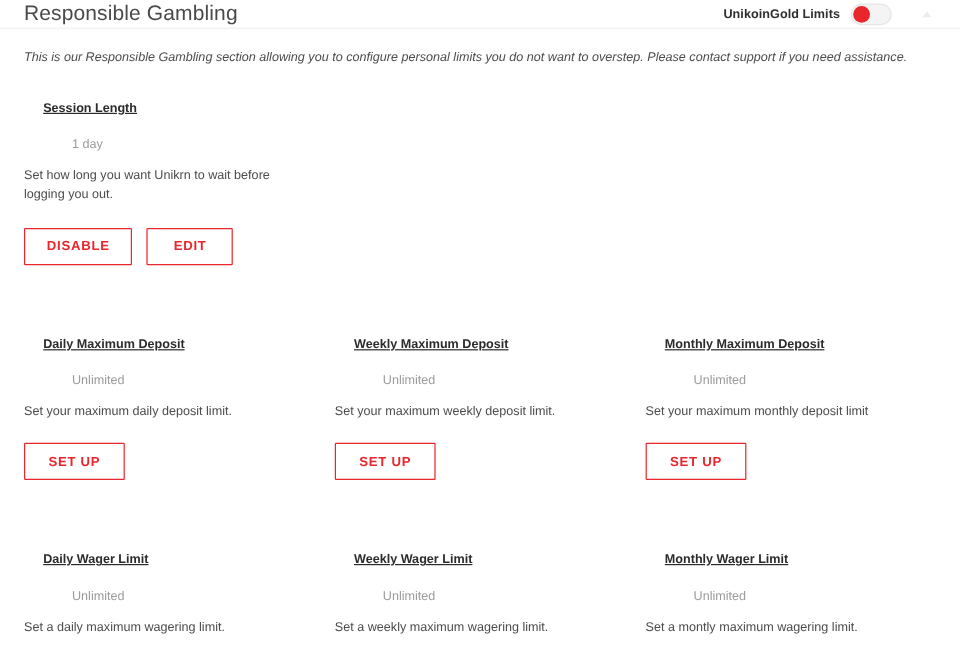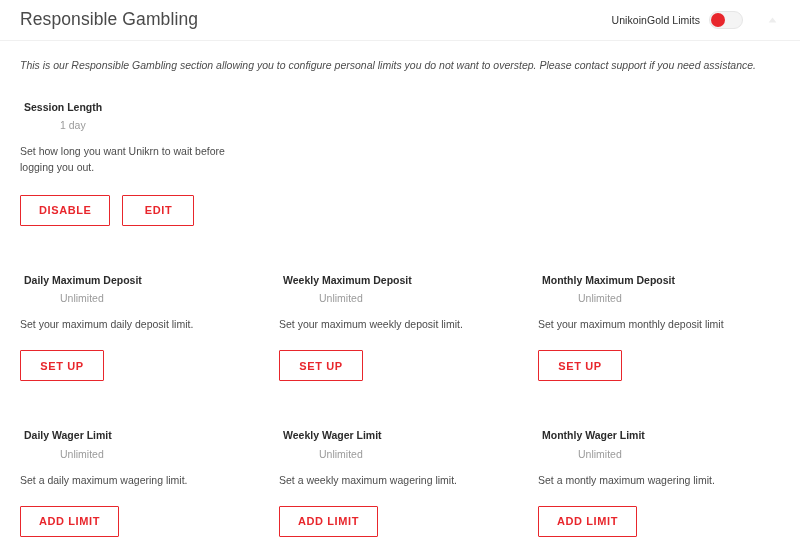--- a/index.html
+++ b/index.html
@@ -15,21 +15,21 @@
   .page {
     position: relative;
     width: 800px;
     height: 548px;
     background: #fff;
   }
 
   
   .header {
     position: relative;
-    height: 41px;
+    height: 24px;
     border-bottom: 1px solid #f0f0f0;
     display: flex;
     align-items: center;
     padding: 0 20px;
   }
   .page-title {
     font-size: 17.5px;
     font-weight: 400;
     color: #4a4a4a;
     letter-spacing: 0.1px;
@@ -38,21 +38,21 @@
     flex: 1 1 auto;
   }
   .header-right {
     display: flex;
     align-items: center;
     gap: 9px;
     flex: 0 0 auto;
   }
   .toggle-label {
     font-size: 10.5px;
-    font-weight: 400;
+    font-weight: 700;
     color: #2f2f2f;
     letter-spacing: 0.05px;
     white-space: nowrap;
     margin-left: 24px;
   }
   .toggle {
     position: relative;
     width: 34px;
     height: 18px;
     background: #f4f4f4;
@@ -94,21 +94,22 @@
 
   
   .section {
     padding: 0 20px;
   }
   .card-title {
     font-size: 10.5px;
     font-weight: 700;
     color: #2b2b2b;
     line-height: 1.3;
-    margin: 4px;
+    margin: 16px;
+    text-decoration: underline;
   }
   .card-value {
     font-size: 10.5px;
     font-weight: 400;
     color: #9b9b9b;
     line-height: 1.4;
     margin-top: 3px;
     margin-left: 40px;
   }
   .card-desc {

